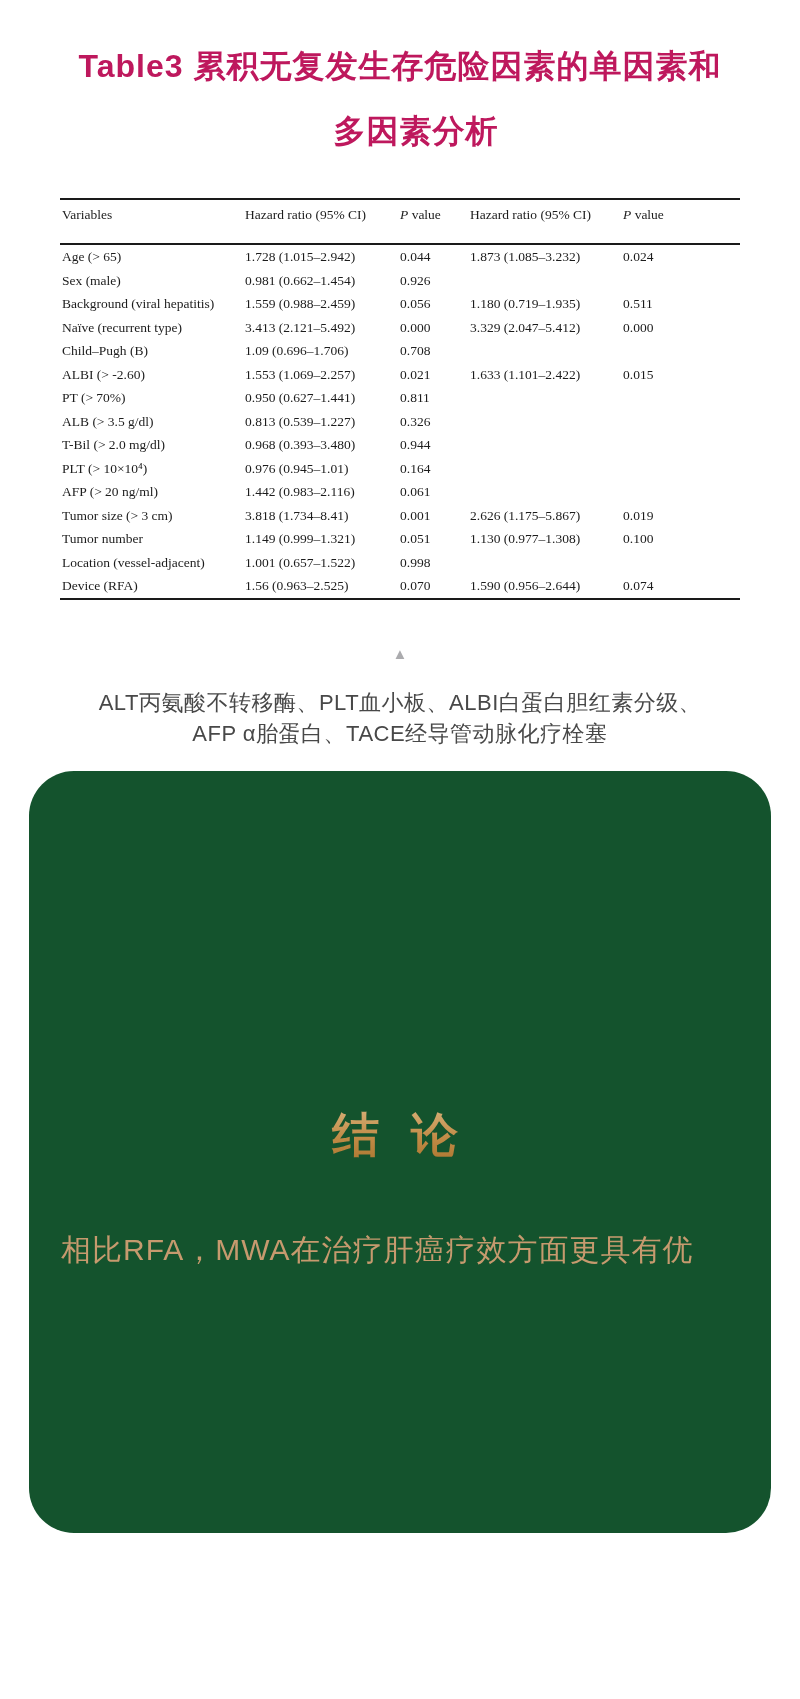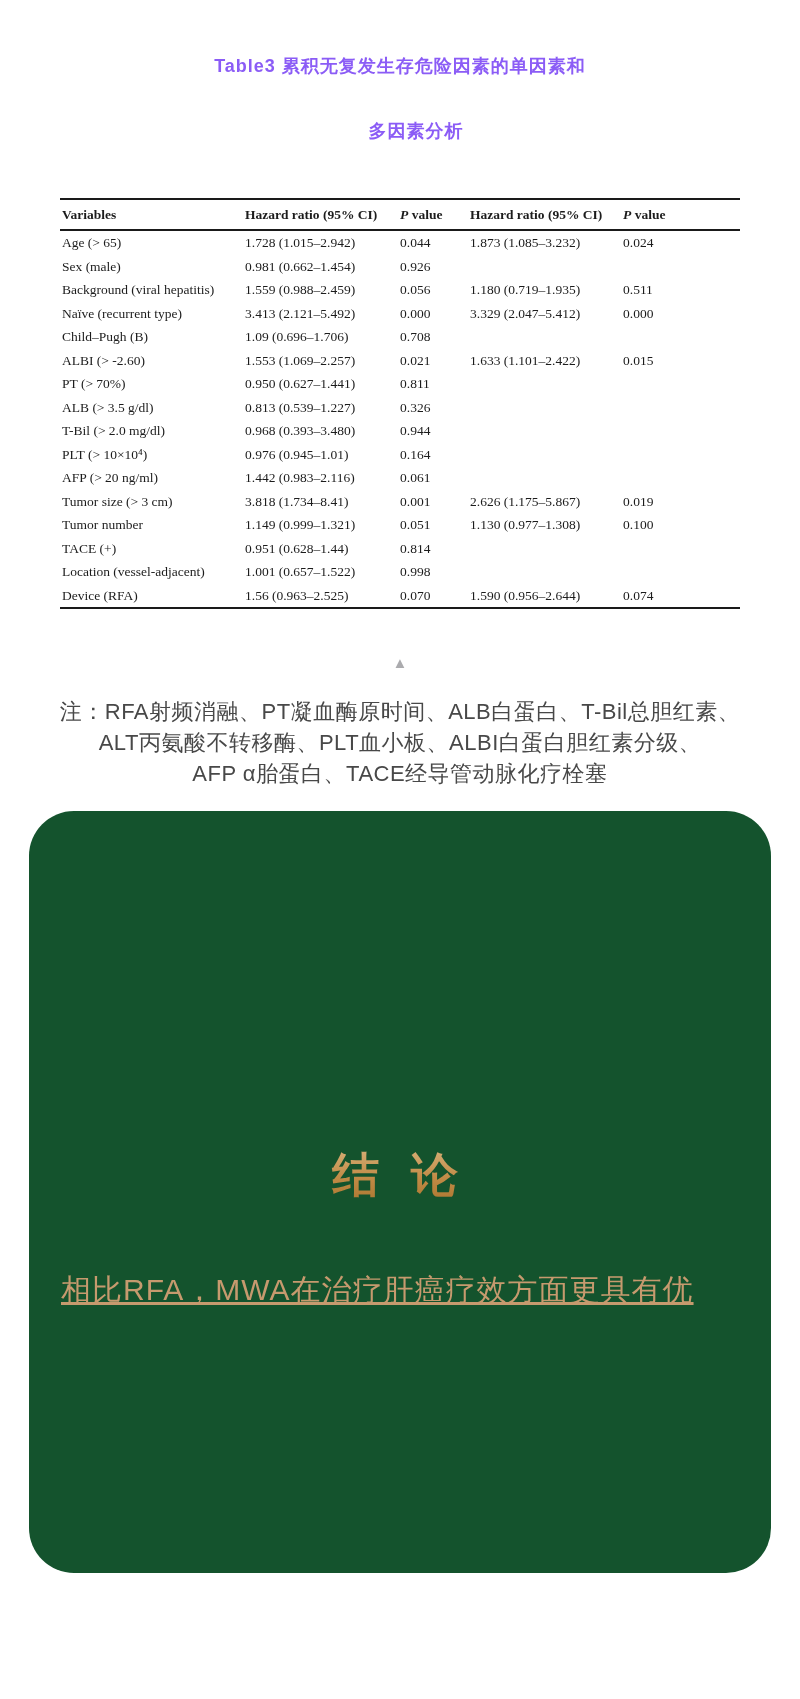--- a/index.html
+++ b/index.html
@@ -4,33 +4,33 @@
 <style>
   html, body { margin:0; padding:0; }
   body {
     width:800px; height:1699px; background:#ffffff;
     font-family:"Liberation Sans", sans-serif;
     overflow:hidden;
   }
   
   .title-block { padding-top:50px; text-align:center; }
   .title-line {
-    font-size:18px; font-weight:700; color:#8b5cf6;
+    font-size:32px; font-weight:700; color:#be185d;
     line-height:33px; letter-spacing:1px;
   }
   .title-line.second { margin-top:32px;padding-left:32px; }
 
   
   .stat-table {
     width:680px; margin:50px auto 0; border-collapse:collapse;
     font-family:"Liberation Serif", serif; font-size:13.5px; color:#1c1c1c;
     border-top:2px solid #1a1a1a; border-bottom:2px solid #1a1a1a;
   }
   .stat-table thead th {
-    text-align:left; font-weight:700; padding:7px 0 6px;
+    text-align:left; font-weight:400; padding:7px 0 20px;
     border-bottom:2px solid #1a1a1a; white-space:nowrap;
   }
   .stat-table td {
     text-align:left; padding:4px 0 3.5px; white-space:nowrap; vertical-align:middle;
   }
   .stat-table td:first-child, .stat-table th:first-child { padding-left:2px; }
   th.col-p::first-letter { font-style:italic; }
   .c1{width:185px}.c2{width:155px}.c3{width:70px}.c4{width:153px}.c5{width:117px}
 
   
@@ -59,21 +59,20 @@
   @supports ((background-clip:text) or (-webkit-background-clip:text)) {
     .conclusion-heading {
       background:linear-gradient(180deg,#d9b47d 0%,#c08a45 55%,#a9742d 100%);
       -webkit-background-clip:text; background-clip:text; color:transparent;
     }
   }
   .conclusion-body { margin-top:50px; }
   .conclusion-line {
     font-size:30px; color:#c69a6e; line-height:66px; letter-spacing:1px;
     text-align:left;
-    text-decoration:underline;
   }
 </style>
 </head>
 <body>
 
 <div class="title-block">
   <div class="title-line">Table3 累积无复发生存危险因素的单因素和</div>
   <div class="title-line second">多因素分析</div>
 </div>
 
@@ -180,47 +179,39 @@
         <td>0.019</td>
       </tr>
       <tr>
         <td>Tumor number</td>
         <td>1.149 (0.999–1.321)</td>
         <td>0.051</td>
         <td>1.130 (0.977–1.308)</td>
         <td>0.100</td>
       </tr>
       <tr>
-        <td>TACE (+)</td>
-        <td>0.951 (0.628–1.44)</td>
-        <td>0.814</td>
-        <td></td>
-        <td></td>
-      </tr>
-      <tr>
         <td>Location (vessel-adjacent)</td>
         <td>1.001 (0.657–1.522)</td>
         <td>0.998</td>
         <td></td>
         <td></td>
       </tr>
       <tr>
         <td>Device (RFA)</td>
         <td>1.56 (0.963–2.525)</td>
         <td>0.070</td>
         <td>1.590 (0.956–2.644)</td>
         <td>0.074</td>
       </tr>
   </tbody>
 </table>
 
 <div class="triangle-sep">▲</div>
 
 <div class="note-block">
-  <div class="note-line">注：RFA射频消融、PT凝血酶原时间、ALB白蛋白、T-Bil总胆红素、</div>
   <div class="note-line">ALT丙氨酸不转移酶、PLT血小板、ALBI白蛋白胆红素分级、</div>
   <div class="note-line">AFP α胎蛋白、TACE经导管动脉化疗栓塞</div>
 </div>
 
 <div class="conclusion-card">
   <div class="conclusion-heading">结 论</div>
   <div class="conclusion-body">
     <div class="conclusion-line">相比RFA，MWA在治疗肝癌疗效方面更具有优</div>
   </div>
 </div>

